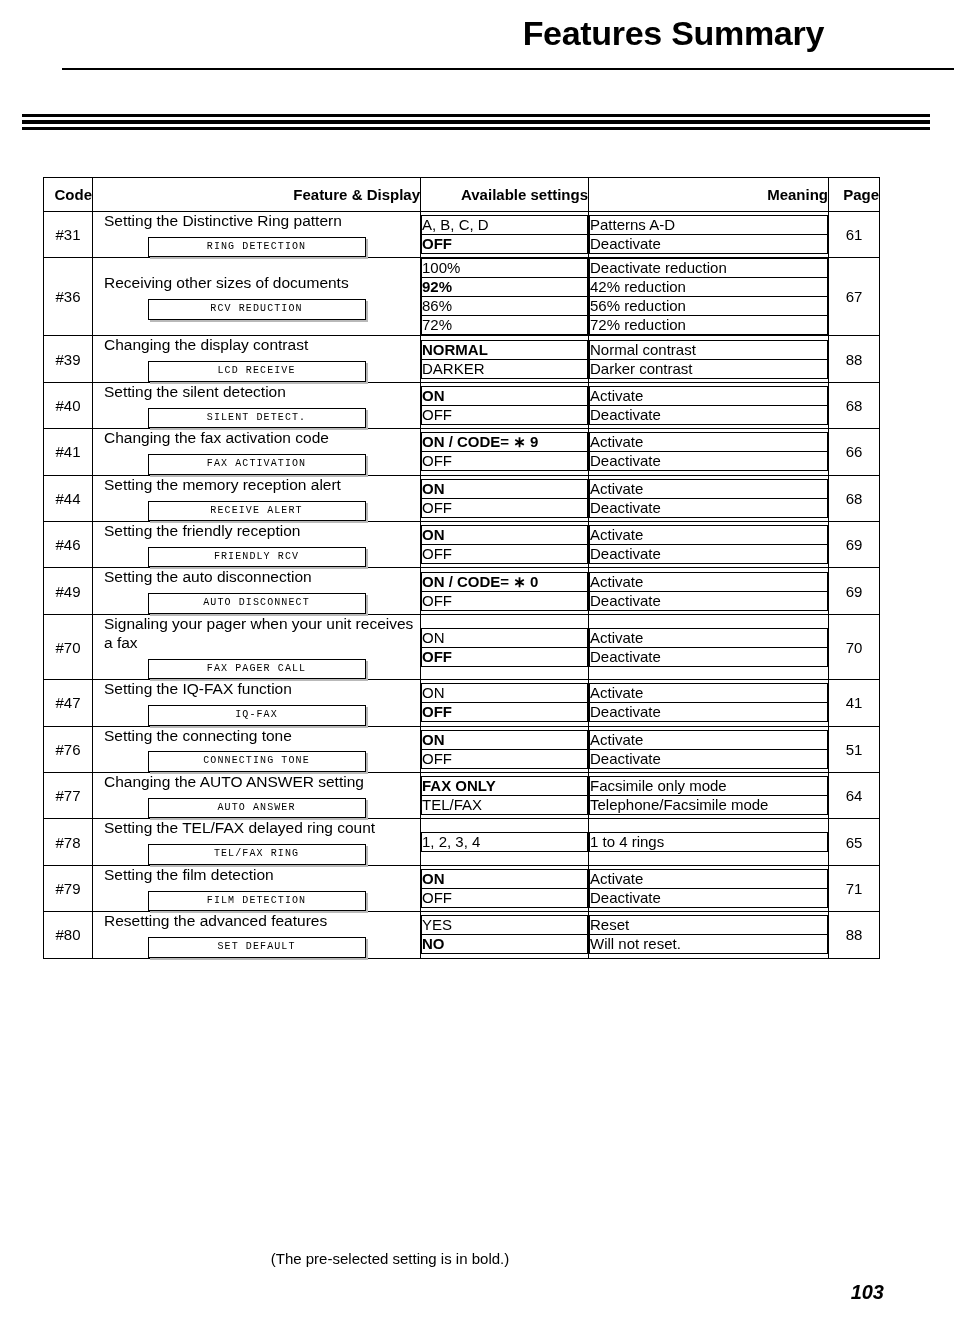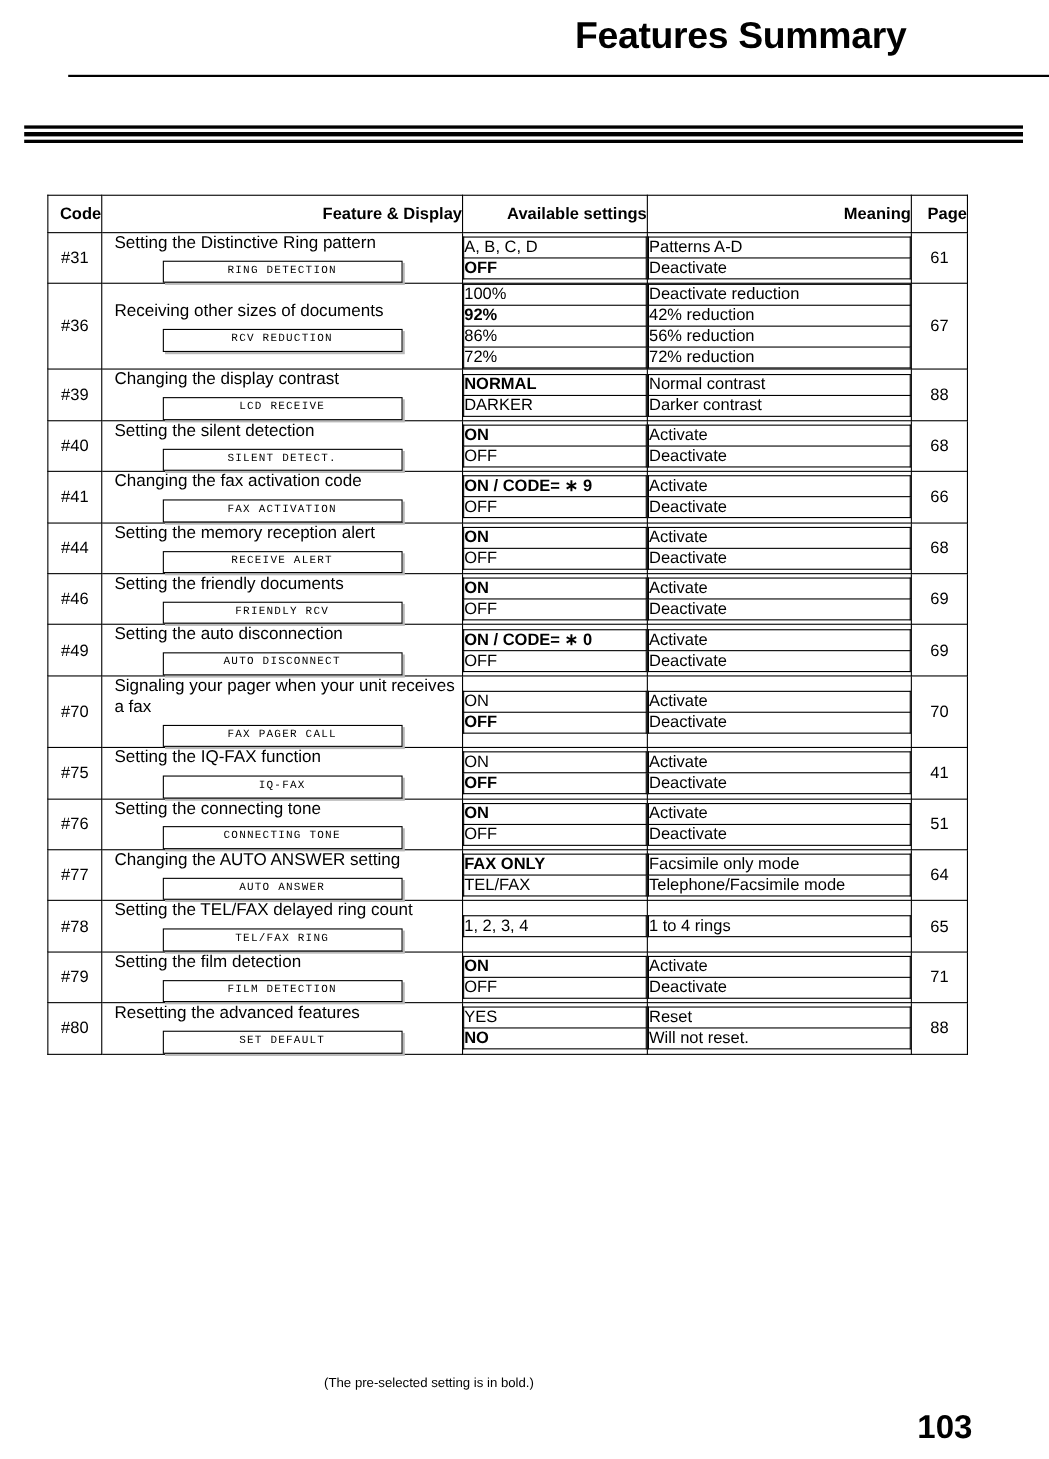--- a/index.html
+++ b/index.html
@@ -160,27 +160,28 @@
     font-size: 15.5px;
   }
 
   
   #footnote {
     position: absolute;
     left: 0;
     top: 1250px;
     width: 780px;
     text-align: center;
-    font-size: 12px;
+    font-size: 15px;
   }
   #folio {
     position: absolute;
     right: 70px;
     top: 1281px;
-    font-size: 30px;
+    font-size: 20px;
+    font-style: italic;
     font-weight: bold;
   }
 </style>
 </head>
 <body>
 
 <div id="page-header">
   <div id="page-title">Features Summary</div>
   <div id="title-rule"></div>
 </div>
@@ -421,21 +422,21 @@
                 <td>Deactivate</td>
               </tr>
             </tbody>
           </table>
         </td>
         <td class="pagenum-cell">68</td>
       </tr>
       <tr>
         <td class="code-cell">#46</td>
         <td class="feature-cell">
-          <div class="feature-desc">Setting the friendly documents</div>
+          <div class="feature-desc">Setting the friendly reception</div>
           <div class="lcd-wrap">
             <div class="lcd-box">FRIENDLY RCV</div>
           </div>
         </td>
         <td class="sub-host">
           <table class="sub">
             <tbody>
               <tr>
                 <td class="bold-val">ON</td>
               </tr>
@@ -521,21 +522,21 @@
               </tr>
               <tr>
                 <td>Deactivate</td>
               </tr>
             </tbody>
           </table>
         </td>
         <td class="pagenum-cell">70</td>
       </tr>
       <tr>
-        <td class="code-cell">#75</td>
+        <td class="code-cell">#47</td>
         <td class="feature-cell">
           <div class="feature-desc">Setting the IQ-FAX function</div>
           <div class="lcd-wrap">
             <div class="lcd-box">IQ-FAX</div>
           </div>
         </td>
         <td class="sub-host">
           <table class="sub">
             <tbody>
               <tr>

